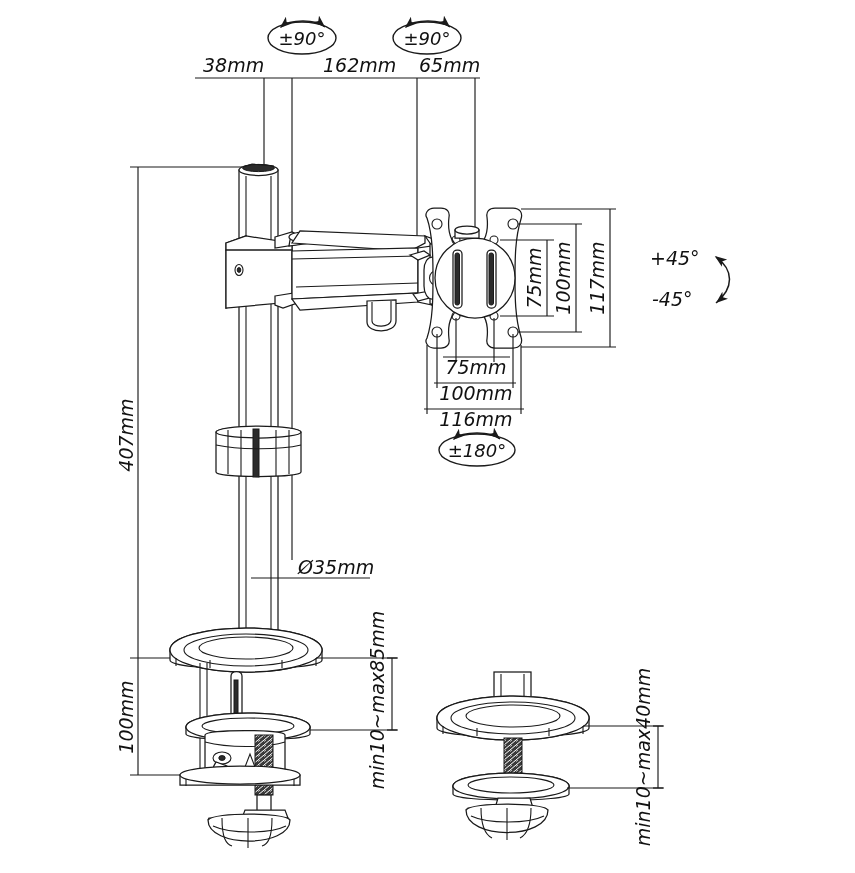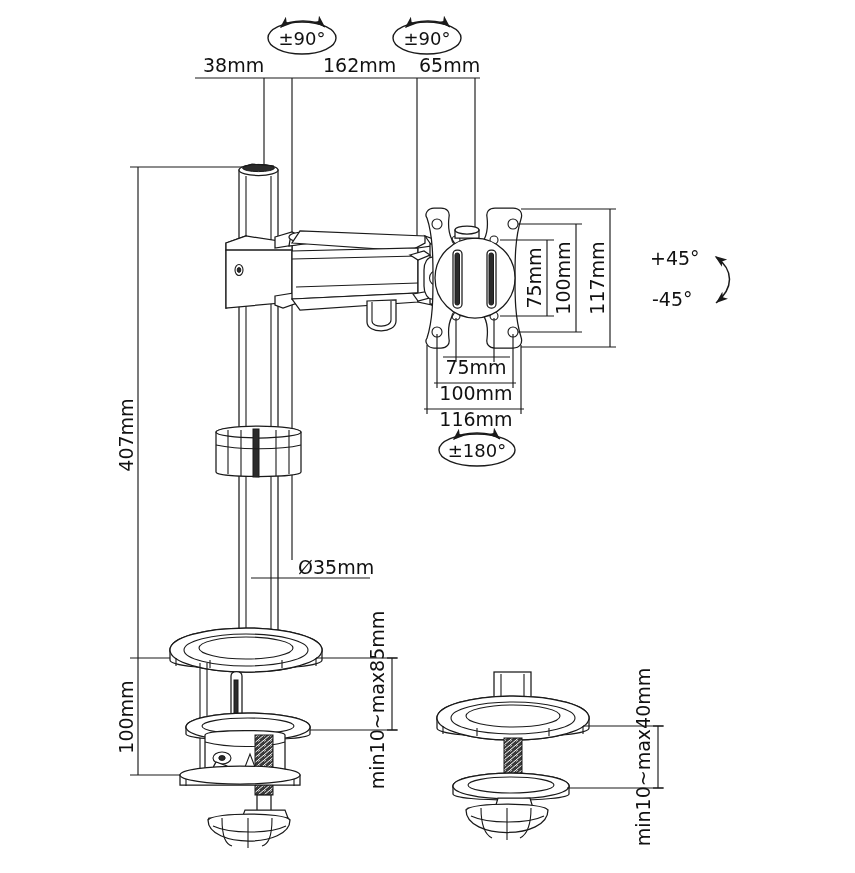--- a/index.html
+++ b/index.html
@@ -1,21 +1,21 @@
 <!DOCTYPE html>
 <html><head>
 <meta charset="utf-8">
 <title>Monitor Mount Technical Drawing</title>
 <style>
   html,body{margin:0;padding:0;background:#ffffff;}
   body{
     font-family:"DejaVu Sans","Liberation Sans",sans-serif;
     width:855px;height:873px;position:relative;overflow:hidden;
   }
-  #stage{position:absolute;left:0;top:0;width:855px;height:873px;}
+  #stage{position:absolute;left:0;top:0;width:855px;height:873px;font-style:italic;}
   svg#drawing{position:absolute;left:0;top:0;width:855px;height:873px;display:block;}
   .dimtext{
     font-family:"DejaVu Sans","Liberation Sans",sans-serif;
     font-size:19px;fill:#111111;letter-spacing:0px;
   }
   .badgetext{
     font-family:"DejaVu Sans","Liberation Sans",sans-serif;
     font-size:18px;fill:#111111;font-weight:500;
   }
   .angtext{

